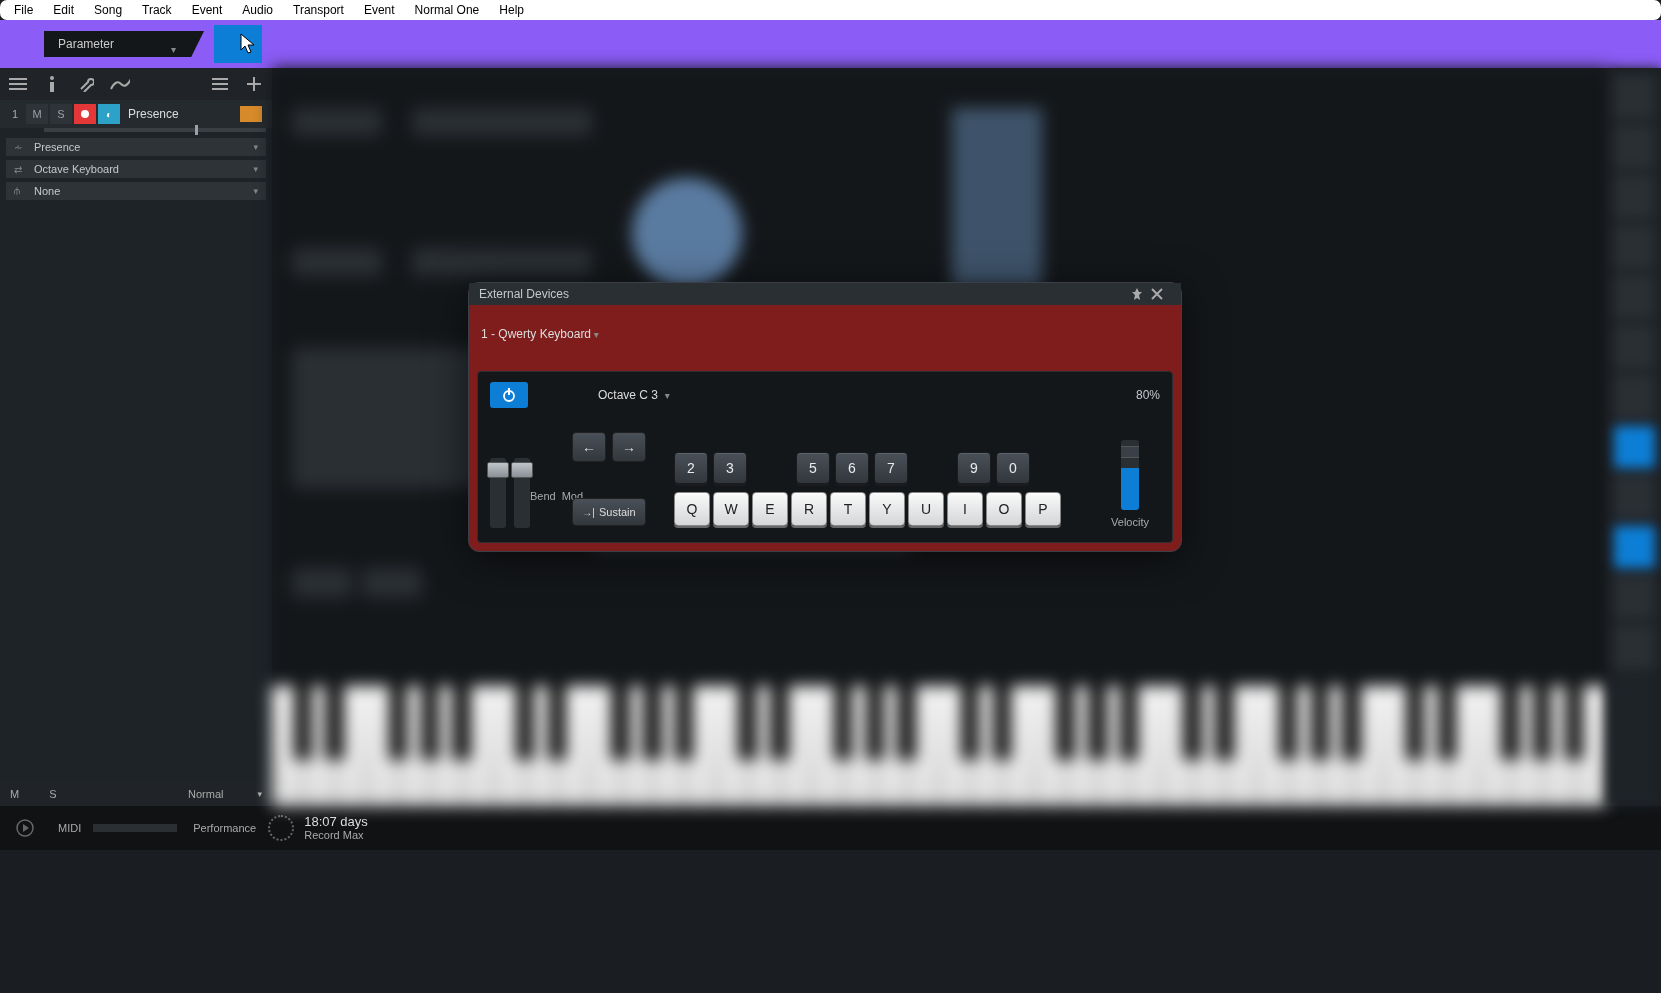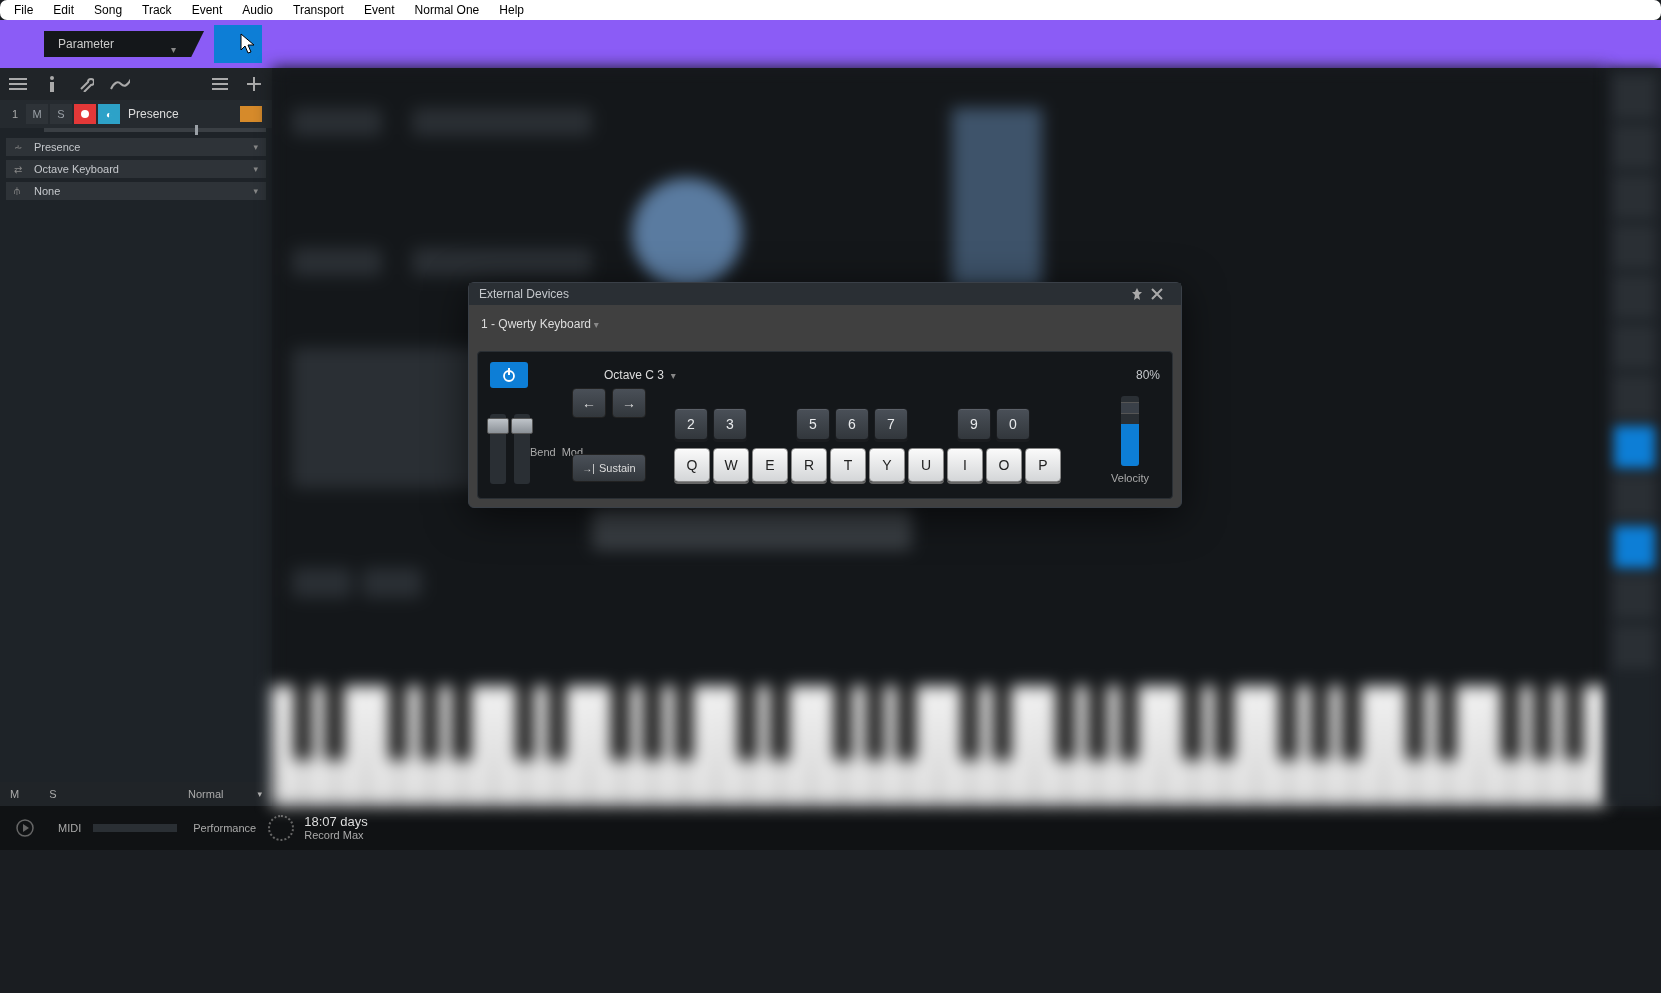--- a/index.html
+++ b/index.html
@@ -53,29 +53,29 @@
 .right-edge .active { background: #0d7ed6; }
 
 .statusbar { height: 44px; background: #101214; display: flex; align-items: center; padding: 0 16px; color: #aaa; font-size: 11px; }
 .status-progress { width: 84px; height: 8px; background: #2a2f34; margin: 0 12px; }
 .status-perf { margin-left: 4px; }
 .status-clock { margin-left: 12px; display: flex; align-items: center; gap: 10px; }
 .dotted-circle { width: 26px; height: 26px; border: 2px dotted #666; border-radius: 50%; }
 .status-time { line-height: 1.2; }
 .status-time div:first-child { color: #ddd; font-size: 13px; }
 
-.dialog { position: absolute; left: 468px; top: 282px; width: 714px; background: #404040; border: 1px solid #3a4048; box-shadow: 0 8px 40px rgba(0,0,0,.6); z-index: 100; border-radius: 6px; }
+.dialog { position: absolute; left: 468px; top: 282px; width: 714px; background: #7f1d1d; border: 1px solid #3a4048; box-shadow: 0 8px 40px rgba(0,0,0,.6); z-index: 100; border-radius: 11px; }
 .dlg-title { background: #2a2f34; padding: 4px 10px; font-size: 12px; display: flex; align-items: center; }
 .dlg-title .sp { flex: 1; }
 .dlg-title .pin, .dlg-title .close { width: 20px; text-align: center; cursor: default; color: #aaa; }
-.dlg-device { padding: 12px 12px; font-size: 12px; color: #ddd; }
+.dlg-device { padding: 22px 12px; font-size: 12px; color: #ddd; }
 .dlg-device::after { content: ' ▾'; color: #888; font-size: 10px; }
 
 .dlg-body { margin: 8px; padding: 10px 12px 14px; background: #14171a; border-radius: 4px; border: 1px solid #2a2f34; }
-.dlg-row1 { display: flex; align-items: center; margin-bottom: 0; gap: 6px; }
+.dlg-row1 { display: flex; align-items: center; margin-bottom: 24px; }
 .power-btn { width: 38px; height: 26px; background: #0d7ed6; border-radius: 3px; display: flex; align-items: center; justify-content: center; color: #fff; }
 .octave-sel { margin-left: 70px; font-size: 12px; color: #ddd; }
 .octave-sel::after { content: ' ▾'; color: #888; font-size: 10px; margin-left: 4px; }
 .velocity-pct { margin-left: auto; font-size: 12px; }
 
 .dlg-row2 { display: flex; align-items: flex-end; gap: 10px; }
 .bend-mod { display: flex; flex-direction: row; align-items: center; width: 64px; }
 .faders { display: flex; gap: 8px; }
 .fader { width: 16px; height: 70px; background: #2a2f34; border-radius: 3px; position: relative; }
 .fader::after { content: ''; position: absolute; left: -3px; right: -3px; top: 4px; height: 14px; background: linear-gradient(#bfc4c9, #8a9096); border: 1px solid #555; border-radius: 2px; }

